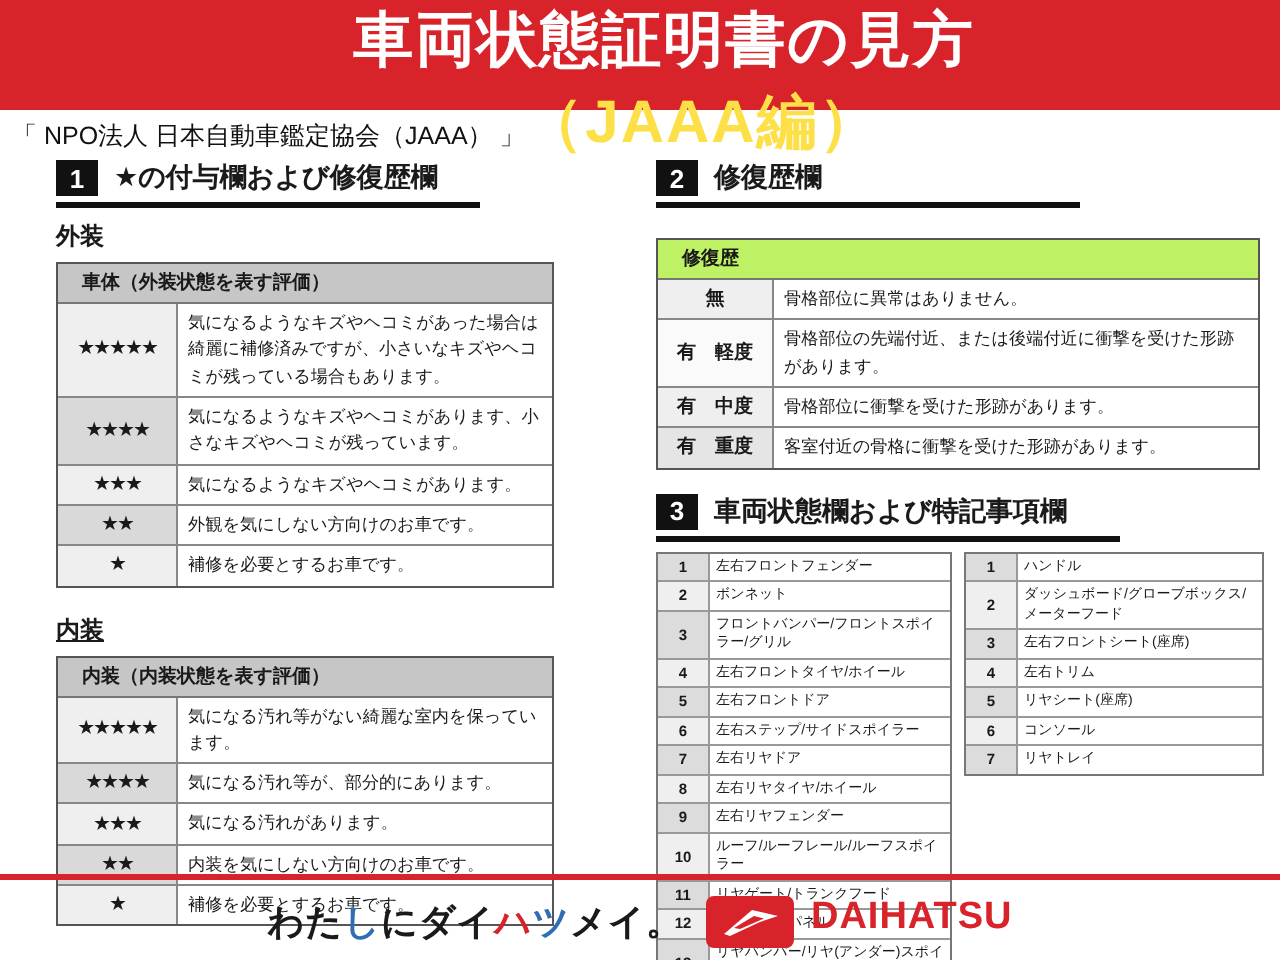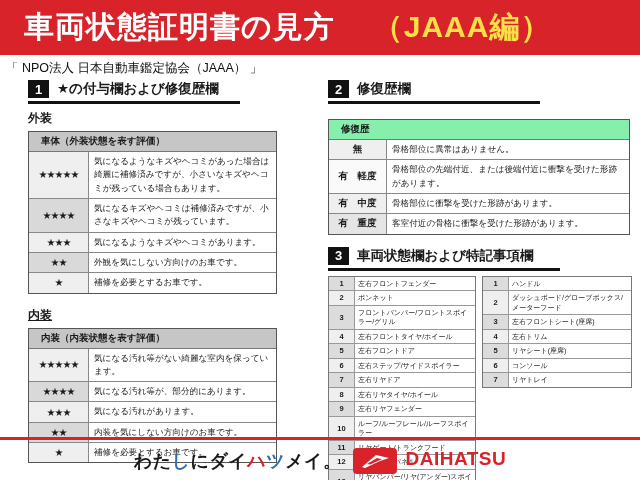--- a/index.html
+++ b/index.html
@@ -2,21 +2,21 @@
 <html><head>
 <meta charset="utf-8">
 <style>
   * { margin:0; padding:0; box-sizing:border-box; }
   html,body { width:640px; height:480px; background:#fff; overflow:hidden;
     font-family:"Liberation Sans","DejaVu Sans",sans-serif; color:#1a1a1a; }
   .stage { position:relative; width:640px; height:480px; background:#fff; }
 
   
   .banner { position:absolute; left:0; top:0; width:640px; height:55px;
-    background:#d8232a; display:flex; align-items:center; padding-left:24px; }
+    background:#d8232a; display:flex; align-items:center; padding-left:24px;flex-direction:column; }
   .banner .title { color:#fff; font-weight:bold; font-size:30px; letter-spacing:1px; }
   .banner .edition { color:#fde047; font-weight:bold; font-size:30px; margin-left:38px; letter-spacing:1px; }
 
   .subtitle { position:absolute; left:6px; top:60px; font-size:12.5px; color:#111; }
 
   
   .sec-head { display:flex; align-items:flex-end; gap:8px;
     border-bottom:3px solid #111; padding-bottom:3px; }
   .sec-num { background:#111; color:#fff; font-weight:bold; font-size:13px;
     width:21px; height:18px; display:flex; align-items:center; justify-content:center; flex:0 0 21px; }
@@ -85,21 +85,21 @@
 
     <div class="group-label">外装</div>
     <div class="rtable" id="exterior-table">
         <div class="thead" style="background: rgb(198, 198, 198);">車体（外装状態を表す評価）</div>
         <div class="rrow">
           <div class="rcell-key" style="background: rgb(239, 239, 239);">★★★★★</div>
           <div class="rcell-desc">気になるようなキズやヘコミがあった場合は綺麗に補修済みですが、小さいなキズやヘコミが残っている場合もあります。</div>
         </div>
         <div class="rrow">
           <div class="rcell-key" style="background: rgb(217, 217, 217);">★★★★</div>
-          <div class="rcell-desc">気になるキズやヘコミは補修済みですが、小さなキズやヘコミが残っています。</div>
+          <div class="rcell-desc">気になるようなキズやヘコミがあります、小さなキズやヘコミが残っています。</div>
         </div>
         <div class="rrow">
           <div class="rcell-key" style="background: rgb(239, 239, 239);">★★★</div>
           <div class="rcell-desc">気になるようなキズやヘコミがあります。</div>
         </div>
         <div class="rrow">
           <div class="rcell-key" style="background: rgb(217, 217, 217);">★★</div>
           <div class="rcell-desc">外観を気にしない方向けのお車です。</div>
         </div>
         <div class="rrow">
@@ -134,21 +134,21 @@
       </div>
   </div>
 
   <div class="col-right">
     <div class="sec-head" style="width:212px;">
       <span class="sec-num">2</span>
       <span class="sec-title">修復歴欄</span>
     </div>
 
     <div class="rtable repair-table" id="repair-table">
-        <div class="thead" style="background: #86efac;">修復歴</div>
+        <div class="thead" style="background: #bef264;">修復歴</div>
         <div class="rrow">
           <div class="rcell-key" style="background: rgb(239, 239, 239);">無</div>
           <div class="rcell-desc">骨格部位に異常はありません。</div>
         </div>
         <div class="rrow">
           <div class="rcell-key" style="background: rgb(250, 250, 250);">有　軽度</div>
           <div class="rcell-desc">骨格部位の先端付近、または後端付近に衝撃を受けた形跡があります。</div>
         </div>
         <div class="rrow">
           <div class="rcell-key" style="background: rgb(239, 239, 239);">有　中度</div>

